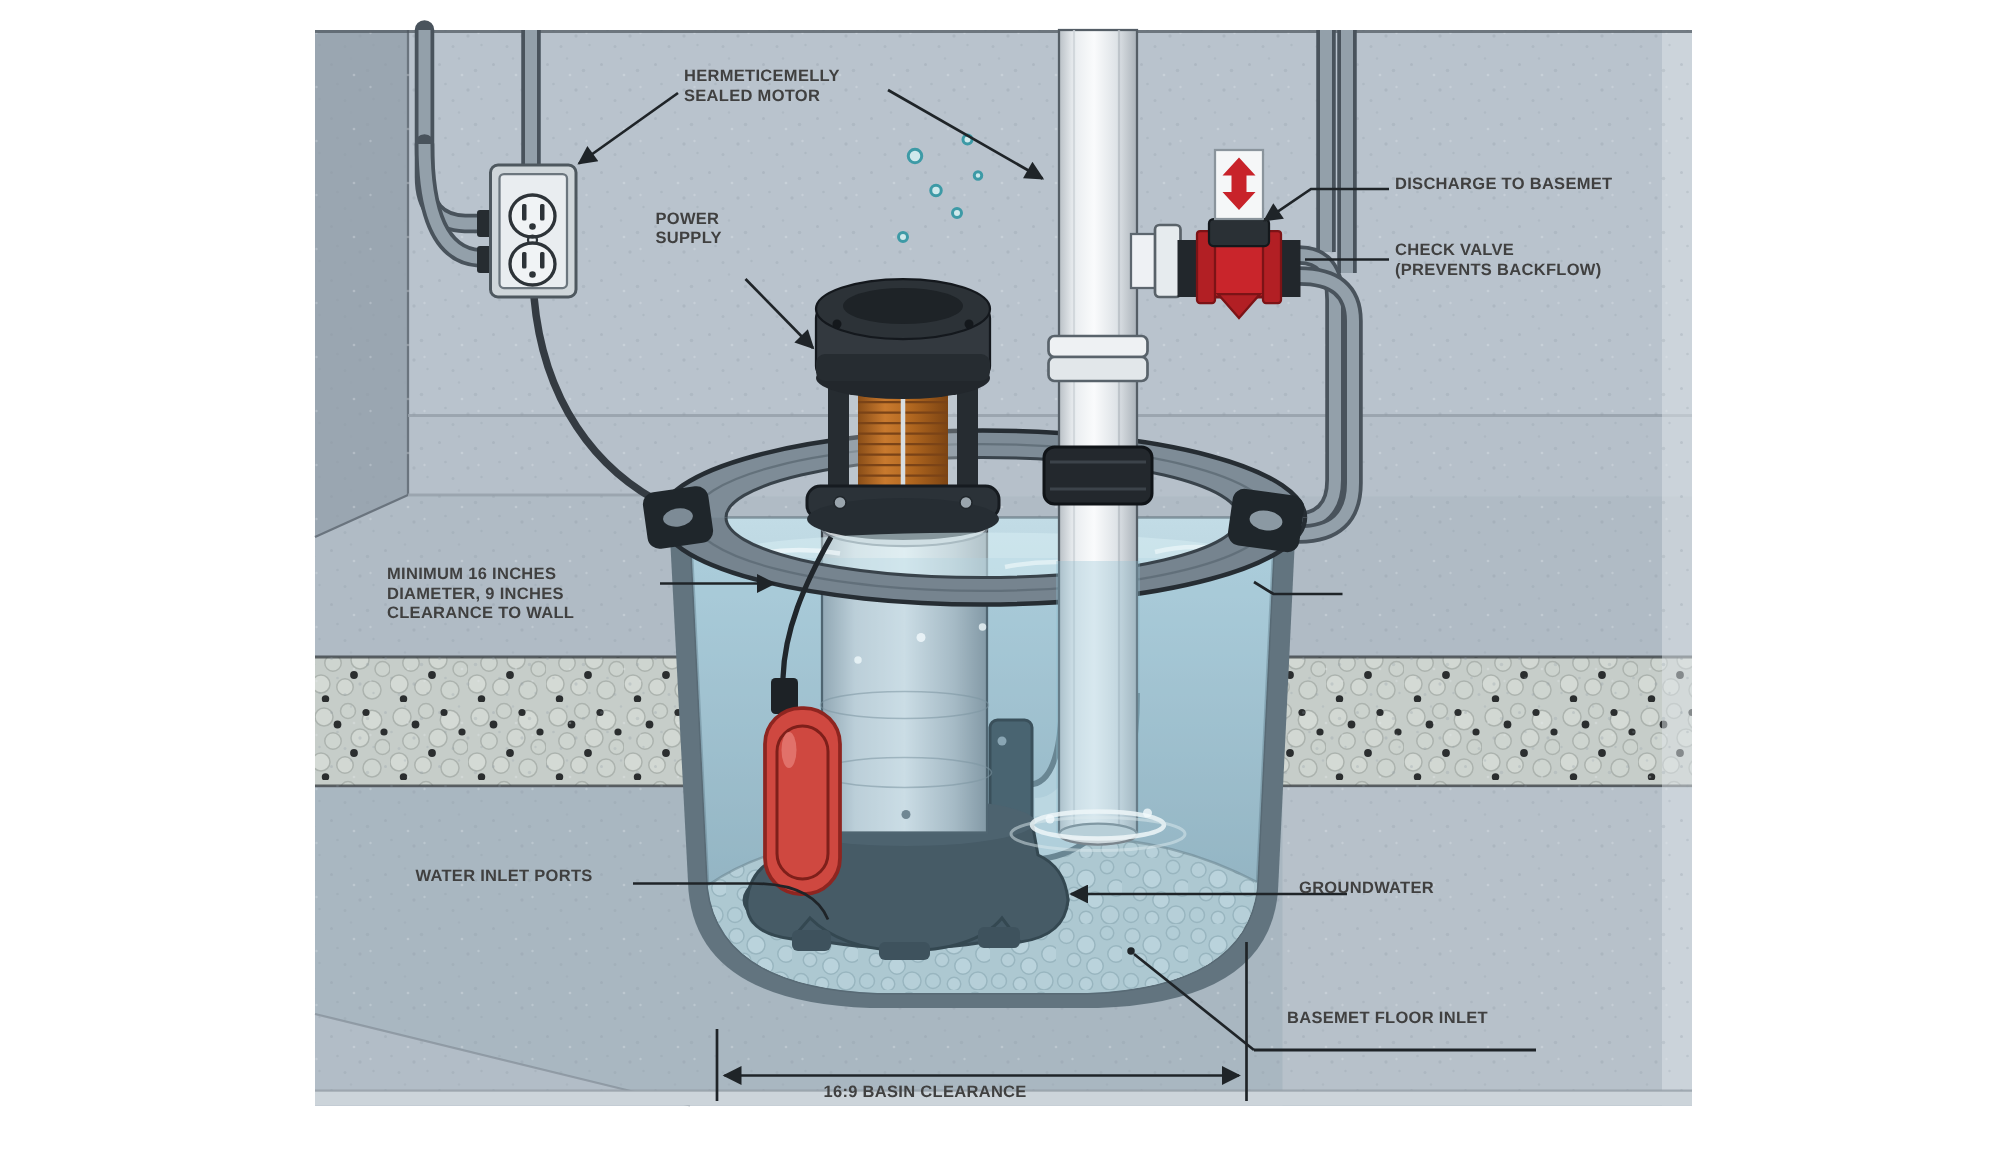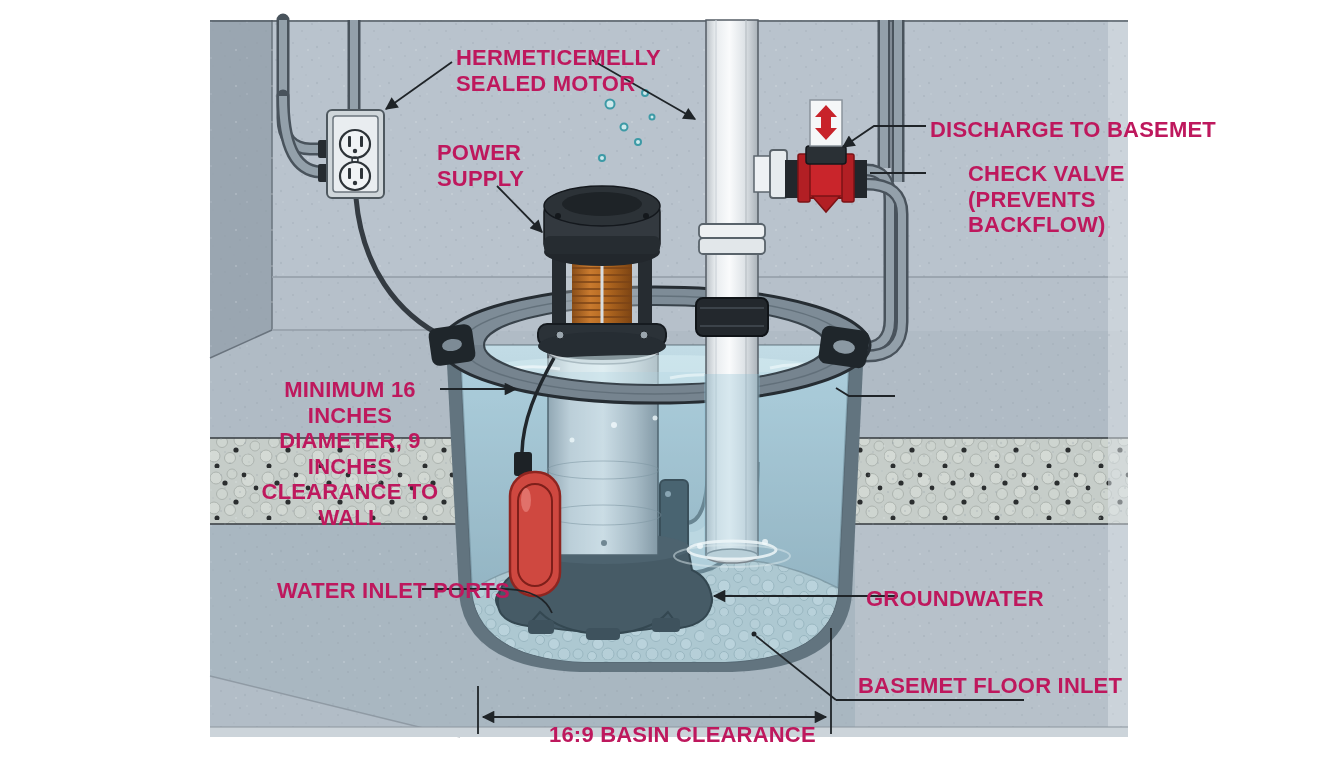--- a/index.html
+++ b/index.html
@@ -1,21 +1,21 @@
 <!DOCTYPE html>
 <html><head>
 <meta charset="utf-8">
 <style>
   html,body{margin:0;padding:0;background:#ffffff;}
   .stage{position:relative;width:1344px;height:768px;background:#ffffff;overflow:hidden;
          font-family:"Liberation Sans",sans-serif;}
   .scene{position:absolute;left:0;top:0;}
-  .lbl{position:absolute;font-size:22px;font-weight:600;color:#be185d;
+  .lbl{position:absolute;font-size:11px;font-weight:600;color:#404040;
        line-height:1.16;letter-spacing:.2px;white-space:pre-line;}
-  .ctr{text-align:center;}
+  .ctr{}
   .nw{white-space:nowrap;}
 </style>
 </head>
 <body>
 
 <div class="stage">
 <svg class="scene" width="1344" height="768" viewBox="0 0 1344 768">
   <defs>
     <marker id="arr" viewBox="0 0 10 10" refX="9" refY="5" markerWidth="9" markerHeight="7" orient="auto-start-reverse">
           <path d="M0,0 L10,5 L0,10 Z" fill="#1f2428"></path>
@@ -347,21 +347,21 @@
     <line x1="831" y1="628" x2="831" y2="734"></line>
     <path d="M483,717 L826,717" marker-start="url(#arr)" marker-end="url(#arr)"></path>
   </g>
 </svg>
 
 <div class="lbl" style="left:456px;top:45px;width:190px">HERMETICEMELLY
 SEALED MOTOR</div>
 <div class="lbl" style="left:437px;top:140px;width:100px">POWER
 SUPPLY</div>
 <div class="lbl nw" style="left:930px;top:117px;width:200px">DISCHARGE TO BASEMET</div>
-<div class="lbl" style="left:968px;top:161px;width:220px">CHECK VALVE
+<div class="lbl" style="left:930px;top:161px;width:220px">CHECK VALVE
 (PREVENTS BACKFLOW)</div>
 <div class="lbl ctr" style="left:258px;top:377px;width:184px">MINIMUM 16 INCHES
 DIAMETER, 9 INCHES
 CLEARANCE TO WALL</div>
 <div class="lbl nw" style="left:277px;top:578px;width:170px">WATER INLET PORTS</div>
 <div class="lbl nw" style="left:866px;top:586px;width:170px">GROUNDWATER</div>
 <div class="lbl nw" style="left:858px;top:673px;width:210px">BASEMET FLOOR INLET</div>
 <div class="lbl ctr nw" style="left:549px;top:722px;width:230px">16:9 BASIN CLEARANCE</div>
 </div>
 

